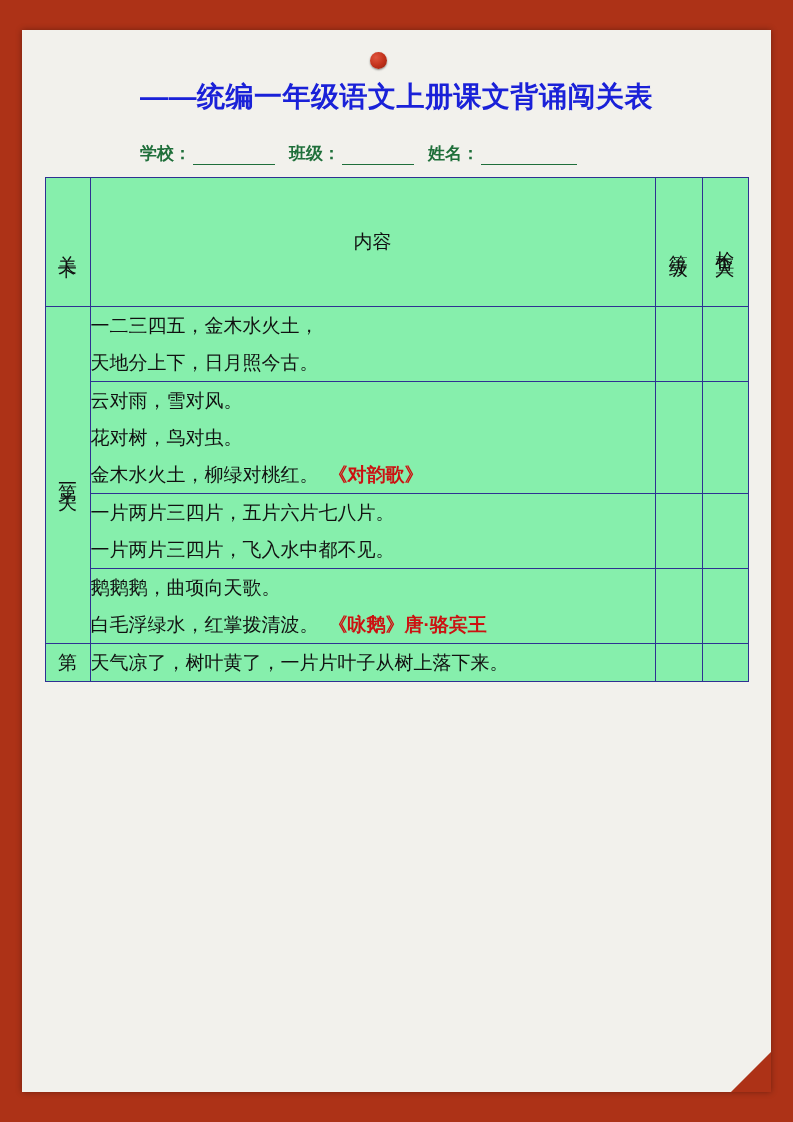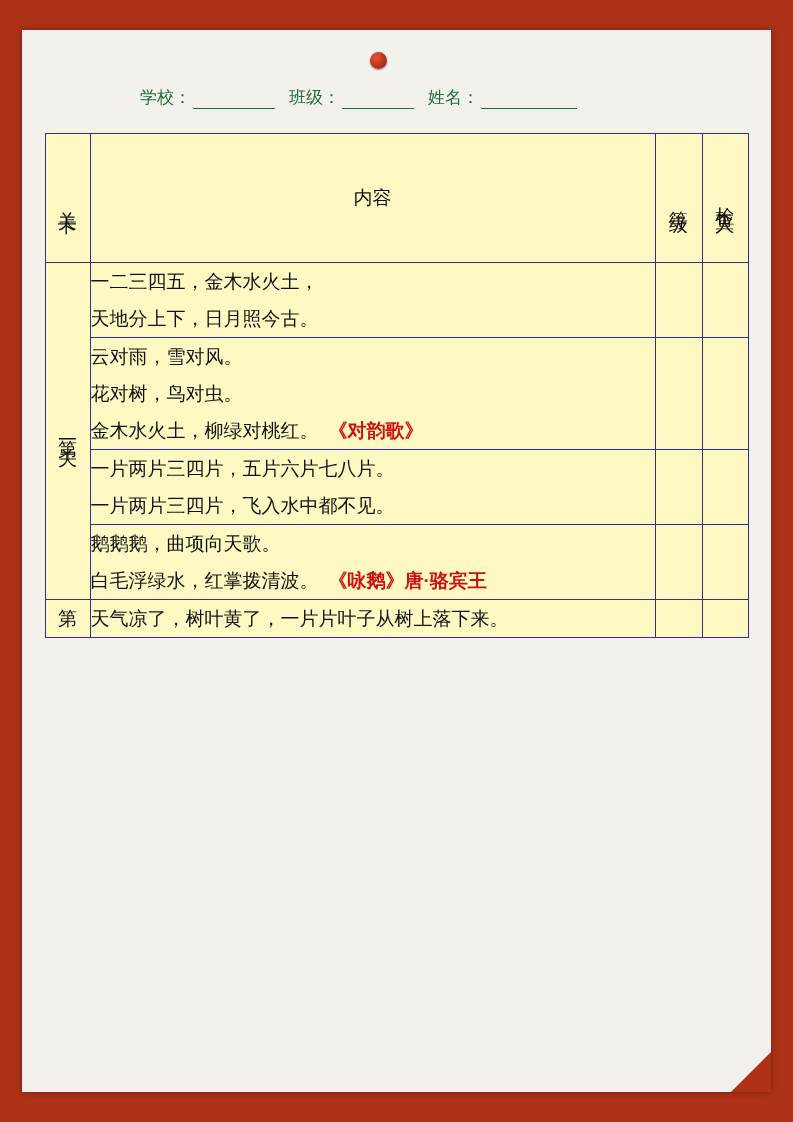--- a/index.html
+++ b/index.html
@@ -75,21 +75,21 @@
     color: #1a21d8;
     letter-spacing: 0.5px;
   }
 
   .fields-row {
     margin-top: 26px;
     padding-left: 118px;
     display: flex;
     align-items: flex-end;
     font-size: 17px;
-    font-weight: normal;
+    font-weight: bold;
     color: #1f6f3a;
     font-family: "Liberation Serif", serif;
   }
   .field {
     display: flex;
     align-items: flex-end;
     margin-right: 14px;
   }
   .field-label {
     white-space: nowrap;
@@ -98,25 +98,25 @@
     display: inline-block;
     width: 82px;
     border-bottom: 1.5px solid #1f6f3a;
     height: 17px;
     margin-left: 2px;
   }
   .field-line.short { width: 72px; }
   .field-line.long { width: 96px; }
 
   table.main-table {
-    margin: 24px auto 0 auto;
+    margin: 12px auto 0 auto;
     border-collapse: collapse;
     width: 633px;
     table-layout: fixed;
-    background: #fef9c3;
+    background: #86efac;
   }
   table.main-table th,
   table.main-table td {
     border: 1.5px solid #2e3192;
     padding: 0;
     vertical-align: middle;
   }
   .col-stage { width: 45px; }
   .col-content { width: 565px; }
   .col-grade { width: 47px; }
@@ -158,20 +158,21 @@
     margin-left: 10px;
   }
   .empty-cell { }
 </style>
 </head>
 <body>
 
 <div id="page-sheet">
 
   <div class="title-block">
+    <div class="title-sub">——统编一年级语文上册课文背诵闯关表</div>
   </div>
 
   <div class="fields-row">
     <div class="field">
       <span class="field-label">学校：</span>
       <span class="field-line"></span>
     </div>
     <div class="field">
       <span class="field-label">班级：</span>
       <span class="field-line short"></span>

